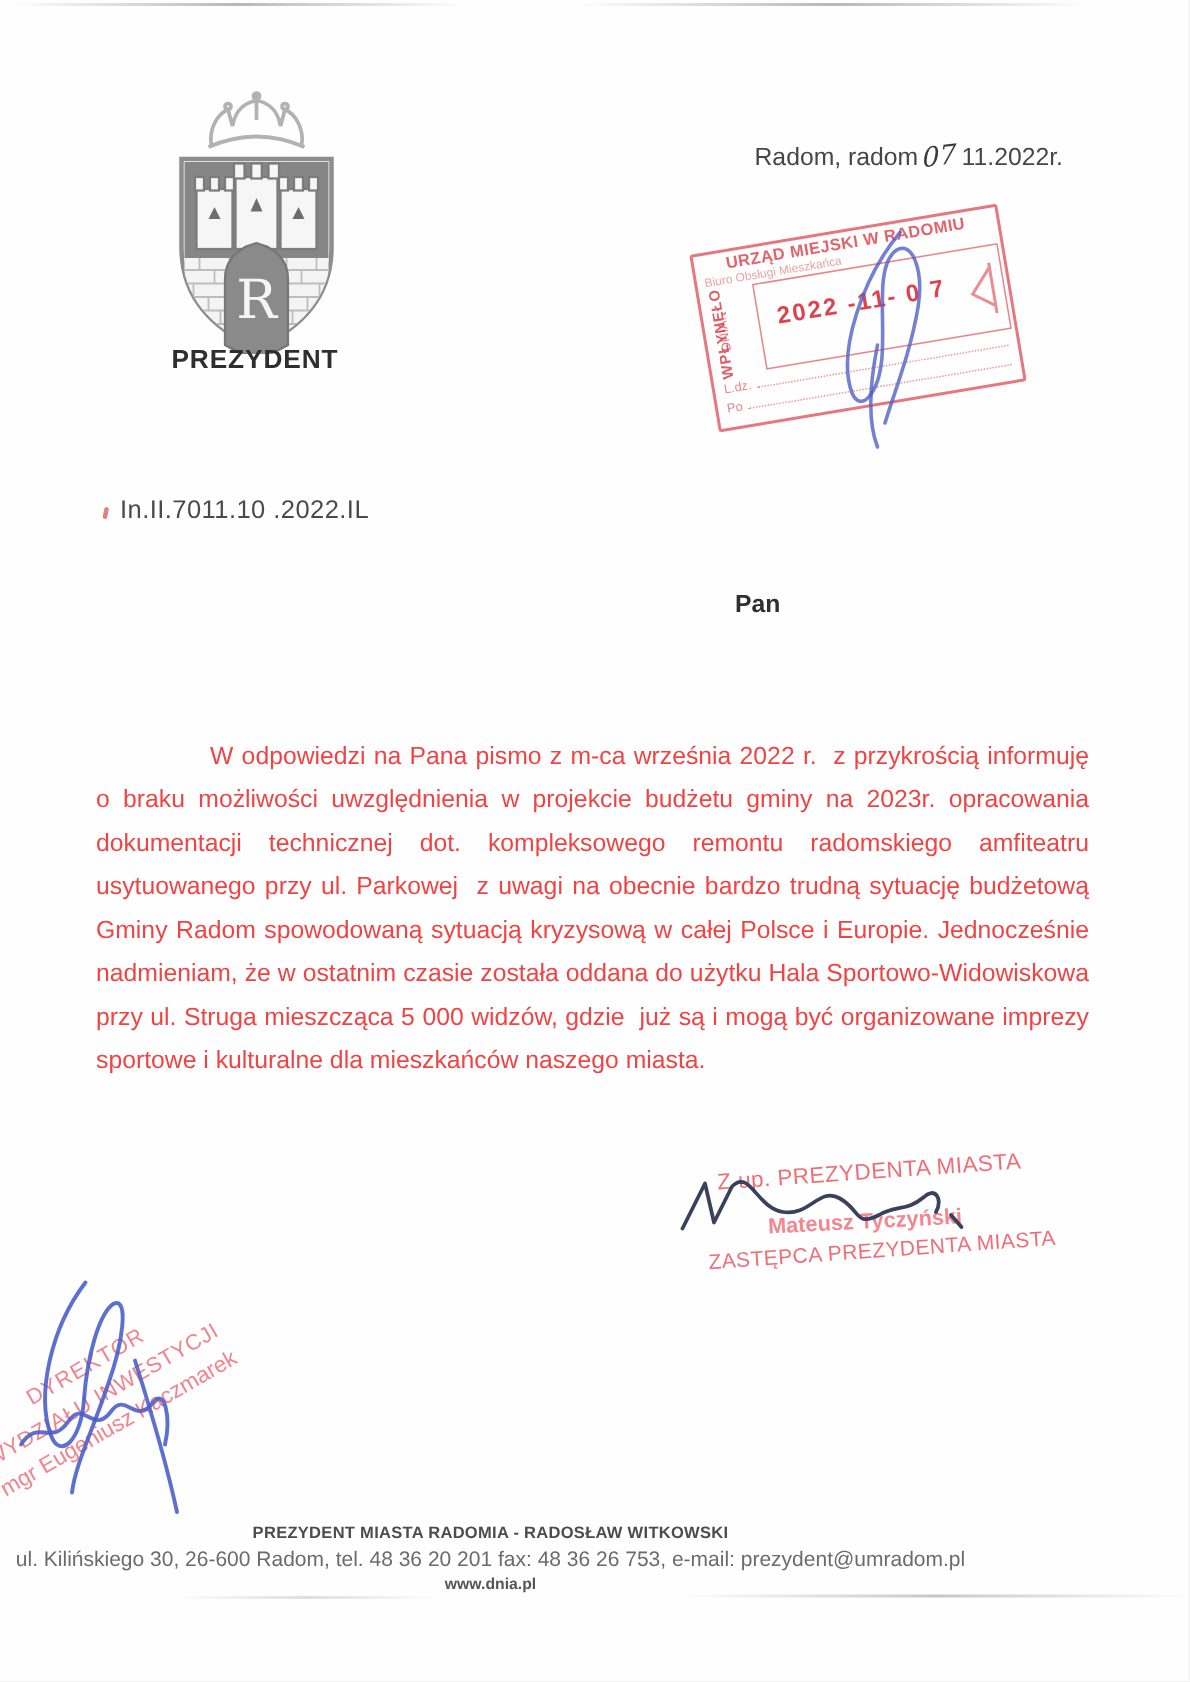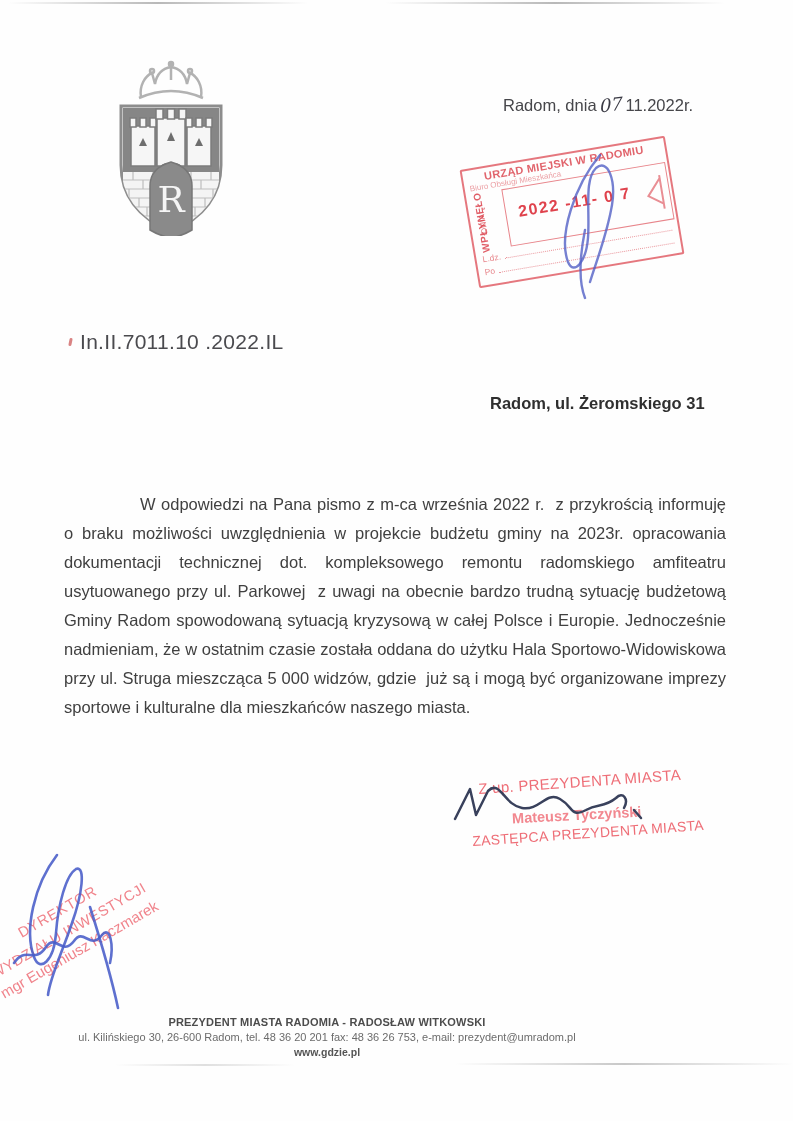--- a/index.html
+++ b/index.html
@@ -41,26 +41,26 @@
   .st-datebox{flex:1;display:flex;border:1.5px solid rgba(219,66,76,.65);margin:0 2px;}
   .st-date{flex:1;text-align:center;padding-top:15px;font-size:16px;font-weight:bold;
            letter-spacing:1.5px;color:#df424c;white-space:nowrap;}
   .st-arrow{width:26px;flex:none;padding-top:8px;}
   .st-row{display:flex;align-items:flex-end;font-size:8.5px;color:rgba(219,66,76,.65);
           margin:3px 4px 0 6px;height:10px;}
   .st-row .dots{flex:1;border-bottom:1.5px dotted rgba(219,66,76,.55);margin:0 2px 2px 4px;}
   
   .ink-mark{position:absolute;left:69px;top:338px;width:3px;height:8px;border-radius:2px;
             background:rgba(196,64,64,.65);transform:rotate(12deg);}
-  .ref{position:absolute;left:80px;top:330px;font-size:21px;color:#4a4a4e;letter-spacing:.3px;}
+  .ref{position:absolute;left:80px;top:330px;font-size:17px;color:#4a4a4e;letter-spacing:.3px;}
   .recipient{position:absolute;left:490px;top:352px;font-weight:bold;font-size:16.5px;
              line-height:20.5px;color:#2f2f2f;white-space:pre-wrap;}
   
   .body-par{position:absolute;left:64px;top:490px;width:662px;font-size:16.5px;line-height:29px;
-            text-align:justify;color:#404040;text-indent:76px;white-space:pre-wrap;}
+            text-align:justify;color:#ef4444;text-indent:76px;white-space:pre-wrap;}
   
   .approval{position:absolute;left:450px;top:765px;width:300px;height:90px;}
   .ap1{position:absolute;left:28px;top:8px;font-size:15px;color:rgba(235,85,95,.85);
        transform:rotate(-4deg);white-space:nowrap;letter-spacing:.3px;}
   .ap2{position:absolute;left:62px;top:42px;font-size:14.5px;font-weight:bold;
        color:rgba(238,95,105,.75);transform:rotate(-3deg);white-space:nowrap;}
   .ap3{position:absolute;left:22px;top:60px;font-size:14px;color:rgba(235,85,95,.85);
        transform:rotate(-4deg);white-space:nowrap;letter-spacing:.3px;}
   .ap-sig{position:absolute;left:-2px;top:12px;}
   
@@ -68,21 +68,21 @@
             transform:rotate(-30deg);transform-origin:left top;
             color:rgba(236,96,106,.78);line-height:22px;white-space:nowrap;}
   .dr1{font-size:14.5px;letter-spacing:1px;}
   .dr2{font-size:14.5px;letter-spacing:.5px;}
   .dr3{font-size:15px;}
   .blue-sig{position:absolute;left:4px;top:845px;}
   .pen-overlay{position:absolute;left:525px;top:140px;}
   
   .footer{position:absolute;left:0;top:1016px;width:654px;text-align:center;}
   .f1{font-size:11px;font-weight:bold;color:#4c4c4c;letter-spacing:.2px;}
-  .f2{font-size:11px;color:#6b6b6b;margin-top:3px;}
+  .f2{font-size:14px;color:#6b6b6b;margin-top:3px;}
   .f3{font-size:10.5px;font-weight:bold;color:#555;margin-top:3px;}
 </style>
 </head>
 <body>
 
 <div class="page">
 
   <div class="edge top1"></div>
   <div class="edge top2"></div>
   <div class="edge bot1"></div>
@@ -142,23 +142,24 @@
       </g>
 
       <path d="M66,106 a6,6 0 0 1 10,0 z M76,106 a6,6 0 0 1 10,0 z" fill="#6a6a6a"></path>
 
       <path d="M55,170 V126 Q55,108 76,102 Q97,108 97,126 V170 Q87,176 76,178 Q65,176 55,170 Z" fill="#8a8a8a" stroke="#777" stroke-width="1.5"></path>
       <text x="76" y="152" text-anchor="middle" font-family="DejaVu Serif, serif" font-size="36" fill="#f5f5f5">R</text>
     </svg>
   </div>
 
   <div class="org">
-  </div>
-
-  <div class="date-line"><span>Radom, dnia</span><span class="hand-day">07</span><span>11.2022r.</span>
+    <div>PREZYDENT</div>
+  </div>
+
+  <div class="date-line"><span>Radom, radom</span><span class="hand-day">07</span><span>11.2022r.</span>
   </div>
 
   <div class="intake-stamp">
     <div class="st-title">URZĄD MIEJSKI W RADOMIU</div>
     <div class="st-sub">Biuro Obsługi Mieszkańca</div>
     <div class="st-main">
       <div class="st-left">
         <span class="st-wplynelo">WPŁYNĘŁO</span>
         <span class="st-dnia">DNIA:</span>
       </div>
@@ -185,21 +186,21 @@
     <g fill="none" stroke="rgba(82,96,198,.8)" stroke-width="2.4" stroke-linecap="round">
       <path d="M75,15 C50,45 33,95 43,122 C49,136 61,122 63,98 C65,70 59,40 71,28 C83,18 91,40 87,65 C82,95 71,122 65,142"></path>
       <path d="M60,90 C55,115 53,140 60,158"></path>
     </g>
   </svg>
 
   <div class="ink-mark"></div>
   <div class="ref">In.II.7011.10 .2022.IL</div>
 
   <div class="recipient">
-    <div>Radom, ul. Żeromskiego 31</div>
+    <div>Pan</div>
   </div>
 
   <div class="body-par">W odpowiedzi na Pana pismo z m-ca września 2022 r.  z przykrością informuję o braku możliwości uwzględnienia w projekcie budżetu gminy na 2023r. opracowania dokumentacji technicznej dot. kompleksowego remontu radomskiego amfiteatru usytuowanego przy ul. Parkowej  z uwagi na obecnie bardzo trudną sytuację budżetową Gminy Radom spowodowaną sytuacją kryzysową w całej Polsce i Europie. Jednocześnie nadmieniam, że w ostatnim czasie została oddana do użytku Hala Sportowo-Widowiskowa przy ul. Struga mieszcząca 5 000 widzów, gdzie  już są i mogą być organizowane imprezy sportowe i kulturalne dla mieszkańców naszego miasta.</div>
 
   <div class="approval">
     <div class="ap1">Z up. PREZYDENTA MIASTA</div>
     <div class="ap2">Mateusz Tyczyński</div>
     <div class="ap3">ZASTĘPCA PREZYDENTA MIASTA</div>
     <svg class="ap-sig" width="210" height="55" viewBox="0 0 210 55">
       <g fill="none" stroke="#39415c" stroke-width="2.5" stroke-linecap="round" stroke-linejoin="round">
@@ -219,16 +220,16 @@
     <g fill="none" stroke="rgba(72,92,200,.88)" stroke-width="2.6" stroke-linecap="round">
       <path d="M53,10 C30,40 20,85 30,112 C36,128 50,116 52,88 C54,60 62,30 72,24 C82,20 78,50 68,78 C58,108 46,132 44,150"></path>
       <path d="M10,118 C22,100 30,120 42,102 C52,88 58,112 70,96 C80,82 86,106 98,90 C106,80 110,100 106,118"></path>
       <path d="M86,62 C98,100 108,135 114,163"></path>
     </g>
   </svg>
 
   <div class="footer">
     <div class="f1">PREZYDENT MIASTA RADOMIA - RADOSŁAW WITKOWSKI</div>
     <div class="f2">ul. Kilińskiego 30, 26-600 Radom, tel. 48 36 20 201 fax: 48 36 26 753, e-mail: prezydent@umradom.pl</div>
-    <div class="f3">www.gdzie.pl</div>
+    <div class="f3">www.dnia.pl</div>
   </div>
 
 </div>
 
 </body></html>

